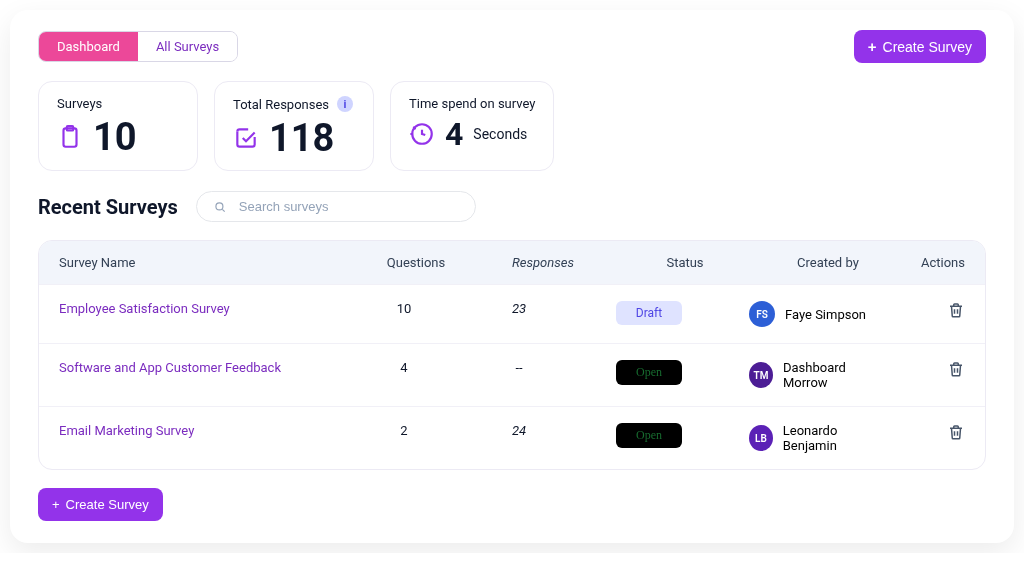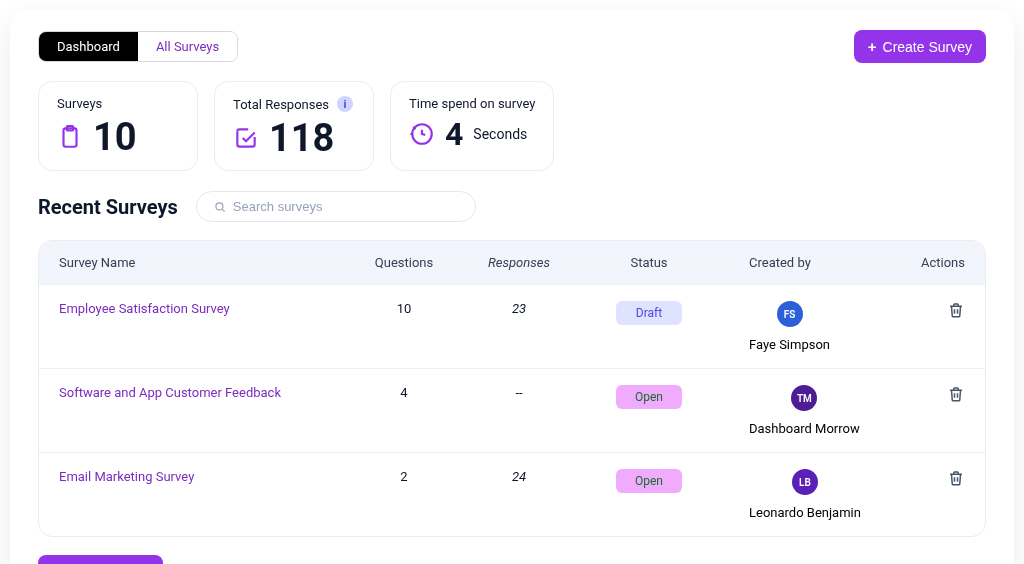--- a/index.html
+++ b/index.html
@@ -6,21 +6,21 @@
   body { font-family: -apple-system, BlinkMacSystemFont, 'Segoe UI', Roboto, sans-serif; background: #fff; }
   .shell {
     width: 1004px; margin: 10px auto; background: #fff; border-radius: 18px;
     box-shadow: 0 10px 30px rgba(0,0,0,0.08); padding: 20px 0 22px;
   }
 
   
   .top { display: flex; justify-content: space-between; align-items: center; padding: 0 28px; }
   .tabs { display: inline-flex; border: 1px solid #d9d7e6; border-radius: 8px; overflow: hidden; }
   .tab { font-size: 13px; padding: 7px 18px; cursor: pointer; }
-  .tab-active { background: #000000; color: #fff; }
+  .tab-active { background: #ec4899; color: #fff; }
   .tab-inactive { background: #fff; color: #7b2cbf; }
   .btn-primary { display: inline-flex; align-items: center; gap: 6px; background: #9333ea; color: #fff; font-size: 14px; padding: 8px 14px; border-radius: 8px; cursor: pointer; border: none; }
   .btn-primary .plus { font-weight: 600; font-size: 15px; }
 
   
   .stats { display: flex; gap: 16px; padding: 18px 28px 0; }
   .card { border: 1px solid #eceaf4; border-radius: 14px; padding: 14px 18px 10px; min-width: 160px; }
   .card-label { font-size: 13px; color: #0f172a; display: flex; align-items: center; gap: 8px; }
   .info-dot { width: 16px; height: 16px; border-radius: 50%; background: #cfd4ff; color: #4f46e5; font-size: 11px; font-weight: 700; display: inline-flex; align-items: center; justify-content: center; }
   .card-value-row { display: flex; align-items: center; gap: 10px; margin-top: 4px; }
@@ -28,42 +28,42 @@
   .value-lg { font-size: 38px; }
   .card-sub { font-size: 14px; color: #0f172a; }
   .icon { width: 26px; height: 26px; }
   .icon-clip { stroke: #9333ea; fill: none; stroke-width: 2; }
   .icon-check { stroke: #9333ea; fill: none; stroke-width: 2; }
   .icon-time { stroke: #9333ea; fill: none; stroke-width: 2; }
 
   
   .recent { display: flex; align-items: center; gap: 18px; padding: 20px 28px 8px; }
   .recent h2 { font-size: 20px; font-weight: 700; color: #0f172a; }
-  .search { display: flex; align-items: center; gap: 6px; border: 1px solid #e5e7eb; border-radius: 999px; padding: 7px 16px; width: 280px; }
+  .search { display: flex; align-items: center; gap: 12px; border: 1px solid #e5e7eb; border-radius: 999px; padding: 7px 16px; width: 280px; }
   .search svg { width: 14px; height: 14px; }
   .search input { border: none; outline: none; font-size: 13px; flex: 1; color: #334155; }
   .search input::placeholder { color: #94a3b8; }
 
   
   .table-wrap { margin: 10px 28px 0; border: 1px solid #eceaf4; border-radius: 14px; overflow: hidden; }
-  .thead { display: flex; background: #f2f5fb; padding: 14px 20px; font-size: 13px; color: #334155; }
+  .thead { display: flex; background: #f2f5fb; padding: 14px 20px; font-size: 13px; color: #334155; gap: 12px; }
   .c-name { flex: 0 0 290px; }
   .c-q { flex: 0 0 110px; text-align: center; }
   .c-r { flex: 0 0 120px; text-align: center; font-style: italic; }
   .c-s { flex: 0 0 140px; text-align: center; }
   .c-by { flex: 1 1 auto; padding-left: 30px; }
   .c-act { flex: 0 0 80px; text-align: right; }
   .trow { display: flex; align-items: flex-start; padding: 16px 20px; border-top: 1px solid #f1f0f7; font-size: 13px; }
   .trow .c-name { color: #7b2cbf; cursor: pointer; }
   .trow .c-q, .trow .c-r { color: #0f172a; }
   .pill { display: inline-block; padding: 5px 16px; border-radius: 6px; font-size: 12px; min-width: 66px; text-align: center; }
   .pill-draft { background: #dfe3ff; color: #4f46e5; }
-  .pill-open { background: #f0abfc; color: #176b2f; }
+  .pill-open { background: #000000; color: #176b2f; font-family: Liberation Serif, serif; }
   .pill-closed { background: #ffd2cf; color: #d12f2f; }
-  .creator { display: inline-flex; align-items: center; gap: 10px; flex-direction: column; }
+  .creator { display: inline-flex; align-items: center; gap: 10px; }
   .avatar { width: 26px; height: 26px; border-radius: 50%; color: #fff; font-size: 10px; font-weight: 600; display: inline-flex; align-items: center; justify-content: center; }
   .trash { cursor: pointer; color: #475569; }
   .trash svg { width: 18px; height: 18px; }
 
   .footer { padding: 18px 28px 0; }
   .btn-secondary { display: inline-flex; align-items: center; gap: 6px; background: #9333ea; color: #fff; font-size: 13px; padding: 9px 14px; border-radius: 8px; cursor: pointer; border: none; }
 </style>
 </head>
 <body>
 

